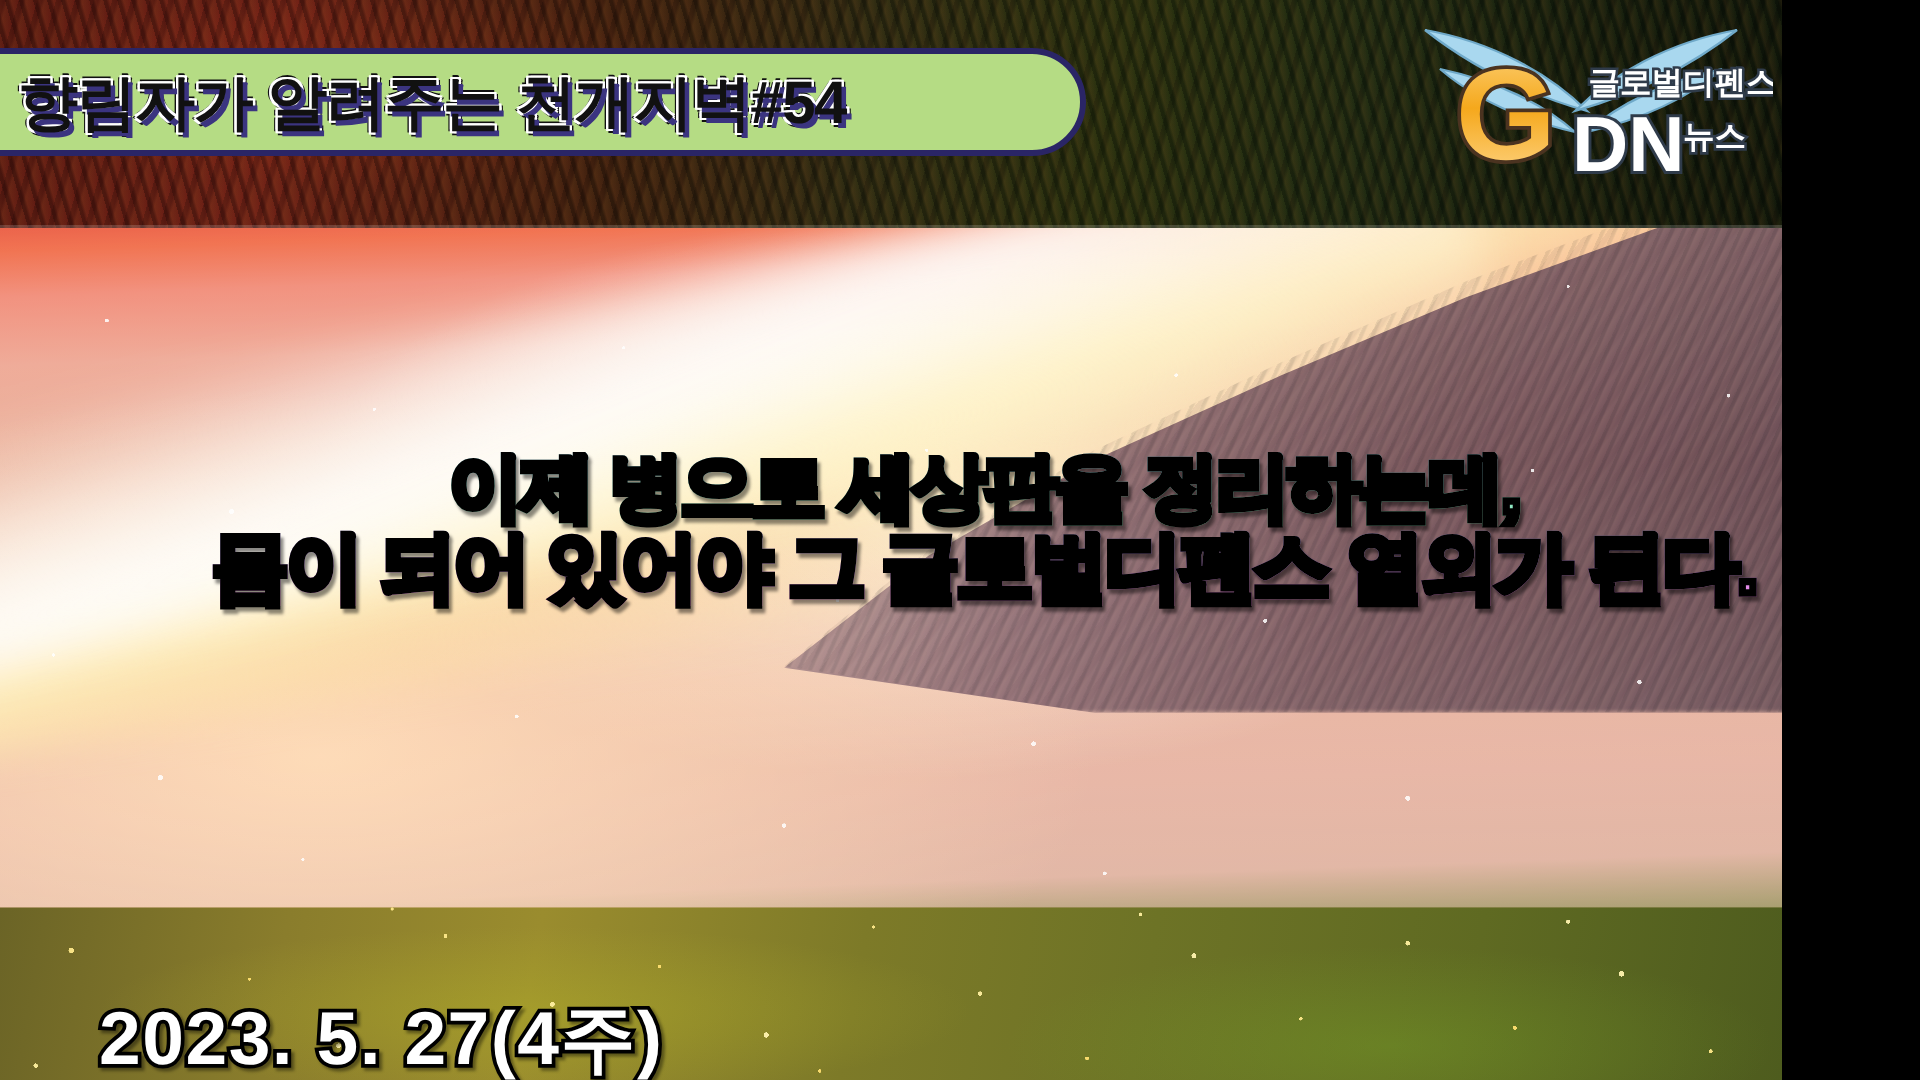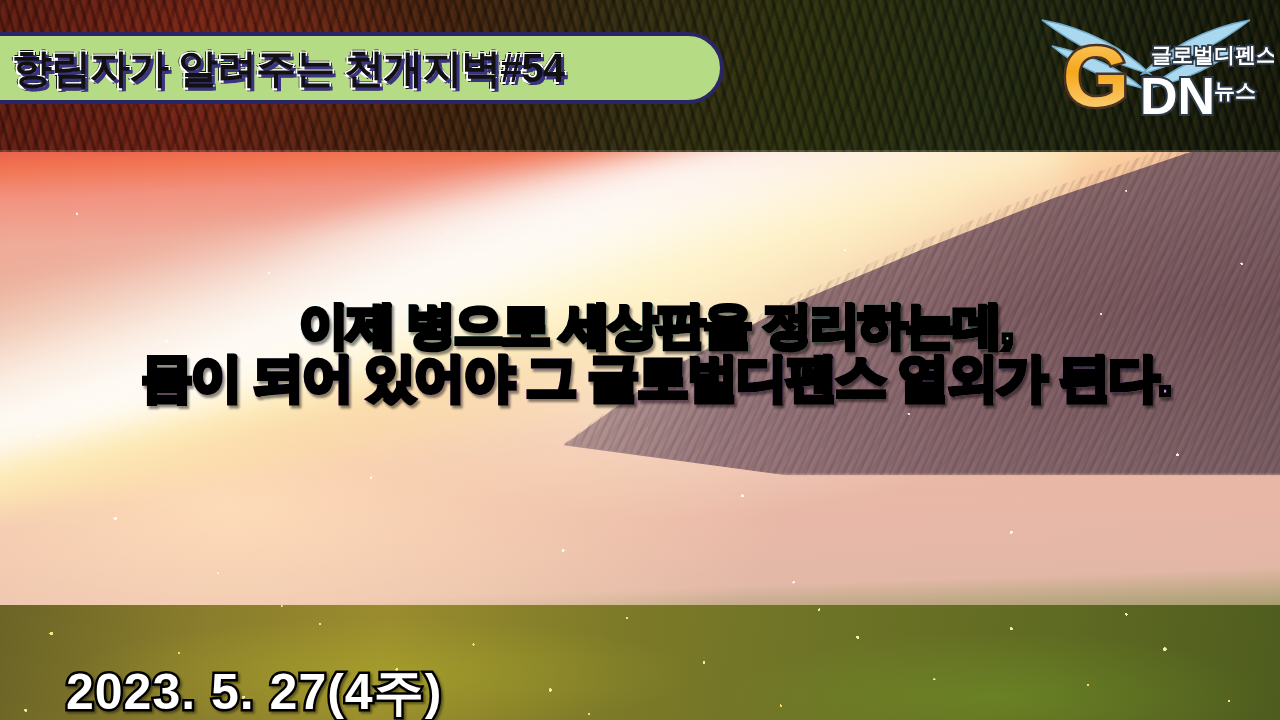--- a/index.html
+++ b/index.html
@@ -2,21 +2,21 @@
 <html><head>
 <meta charset="utf-8">
 <style>
   html,body{margin:0;padding:0;background:#000;}
   *{box-sizing:border-box;}
   body{
     font-family:"Liberation Sans","DejaVu Sans",sans-serif;
   }
   #stage{
     position:relative;
-    width:1280px;height:720px;
+    width:1188px;height:720px;
     overflow:hidden;
     background:#3b82f6;
   }
 
   
   .bg-base{
     position:absolute;inset:0;
     background:
       radial-gradient(ellipse 70% 55% at 18% 70%, rgba(255,214,170,.95) 0%, rgba(255,190,150,0) 62%),
       radial-gradient(ellipse 60% 45% at 52% 46%, rgba(255,245,225,.9) 0%, rgba(255,235,200,0) 58%),

